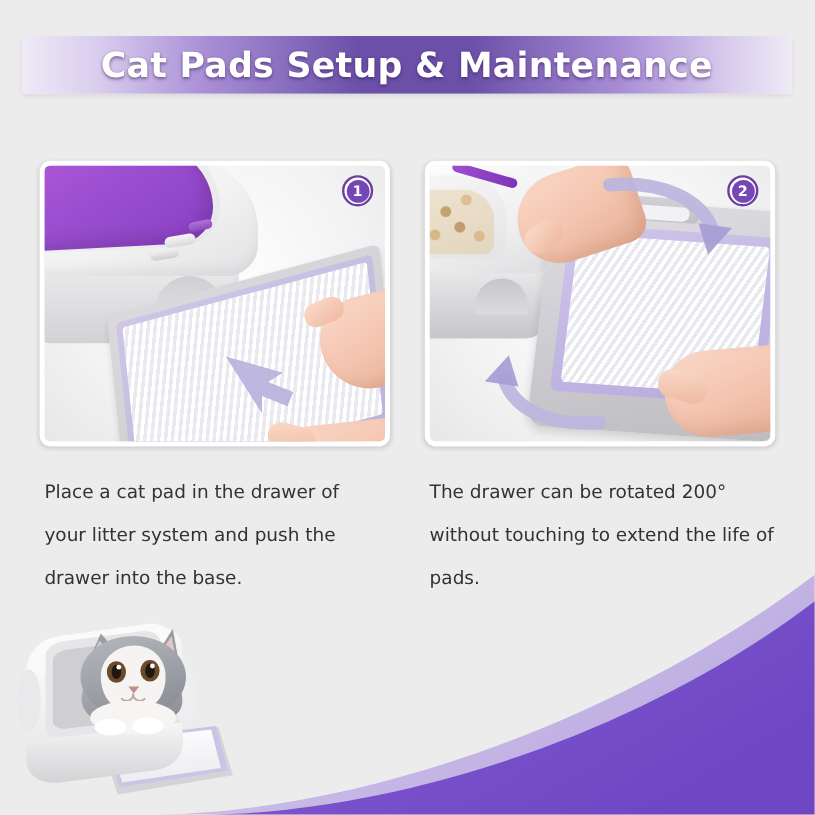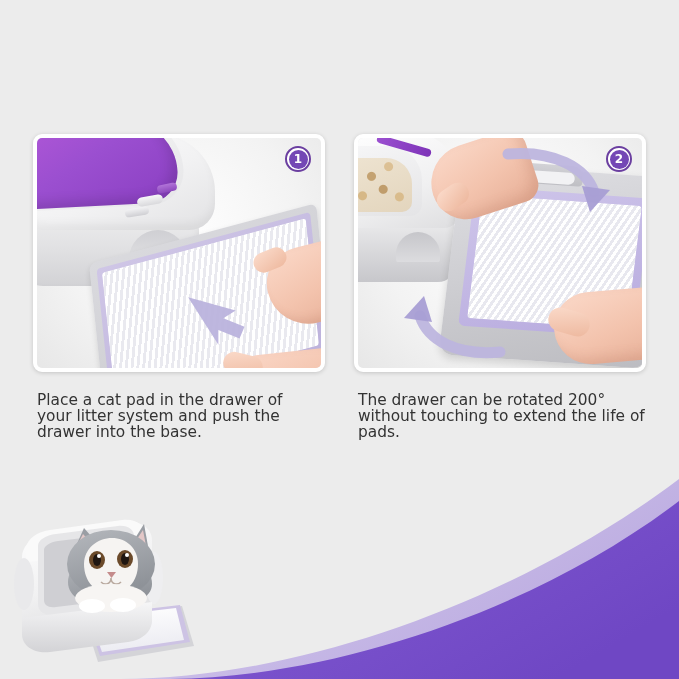--- a/index.html
+++ b/index.html
@@ -216,37 +216,40 @@
   .h2b-f{position:absolute;left:540px;top:300px;width:42px;height:24px;border-radius:14px;
        background:linear-gradient(160deg,#fbdbcb,#edb79d);transform:rotate(16deg);}
   .curve-arrows{position:absolute;inset:0;z-index:26;pointer-events:none;}
 
   
   .captions{position:absolute;left:37px;top:392px;width:610px;}
   .cap{
     position:absolute;top:0;width:282px;
     color:#333333;
     font-size:15.4px;
-    line-height:16px;
+    line-height:36px;
     font-family:"DejaVu Sans", sans-serif;
   }
   .cap-1{left:0;}
   .cap-2{left:321px;width:292px;}
 
   
   .cat-photo{position:absolute;left:6px;top:506px;width:222px;height:168px;}
 
   
   .swoosh{position:absolute;left:0;bottom:0;width:679px;height:200px;z-index:5;}
 </style>
 </head>
 <body>
 
 <div class="page">
 
+  <div class="banner">
+    <div class="banner-title">Cat Pads Setup &amp; Maintenance</div>
+  </div>
 
   <div class="panels">
 
     <div class="panel panel-1">
       <div class="scene">
 
         <div class="lb1">
           <div class="base"></div>
           <div class="hood"></div>
           <div class="lid-edge"></div>

